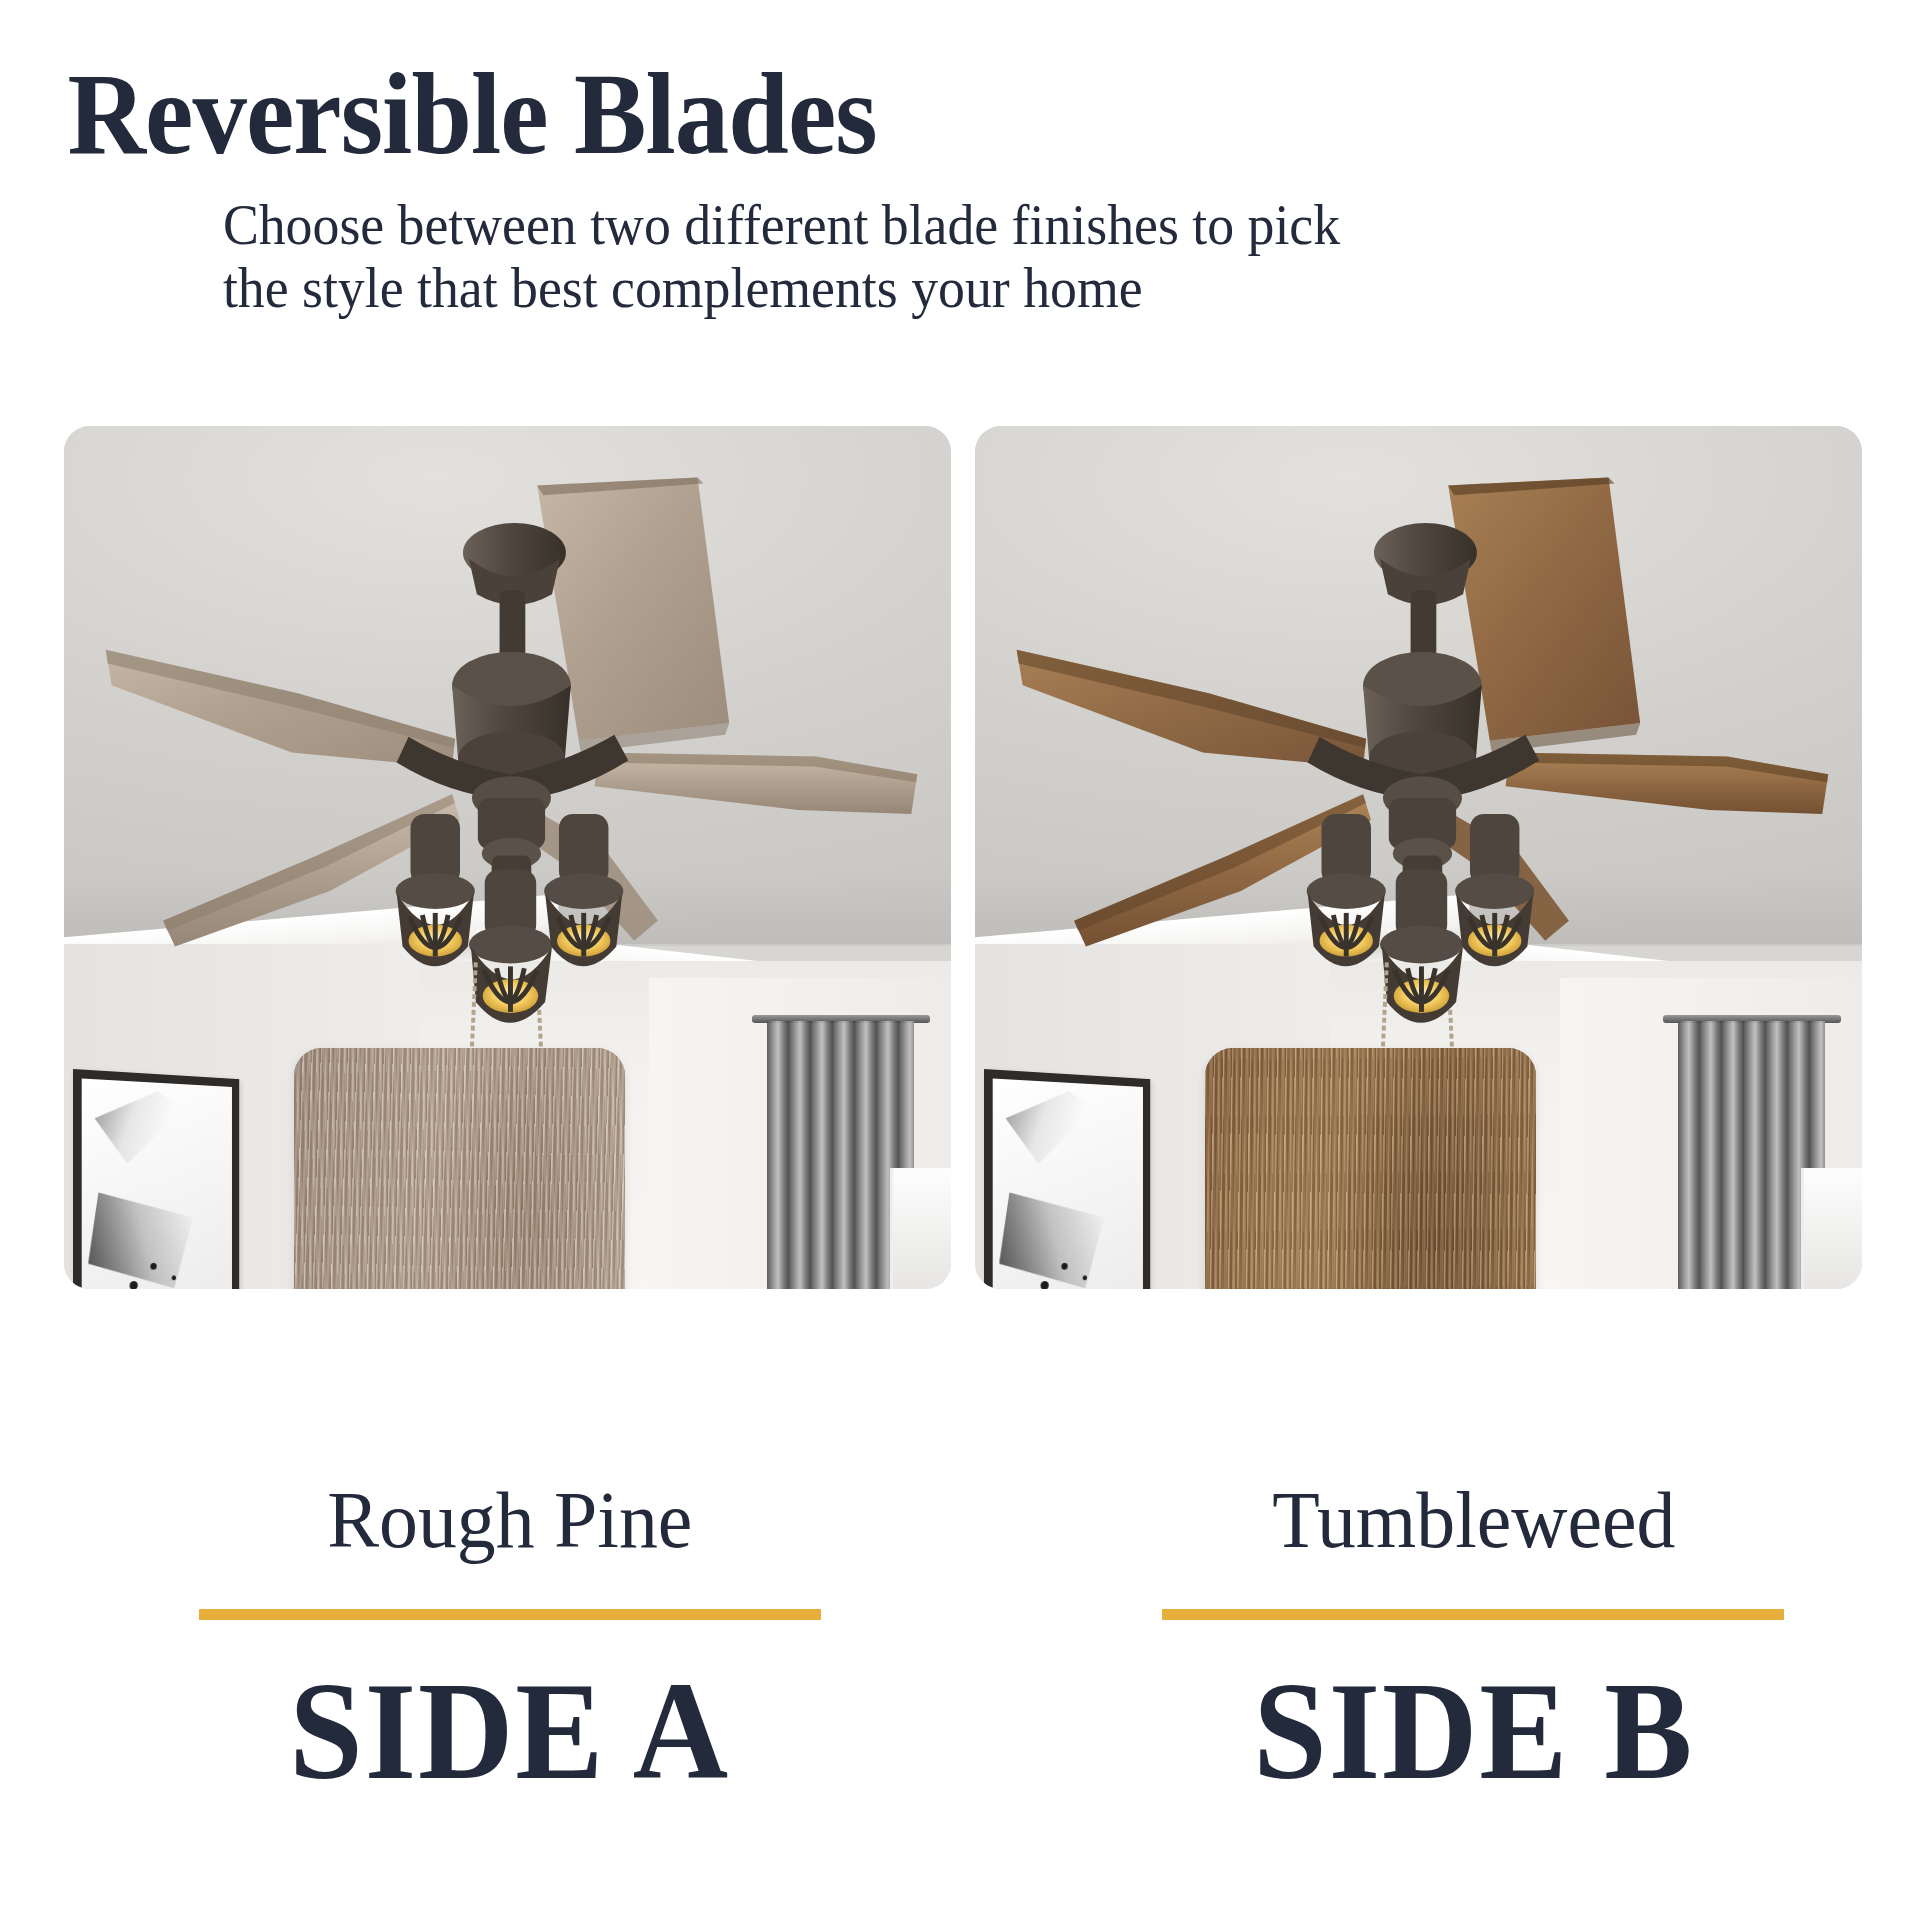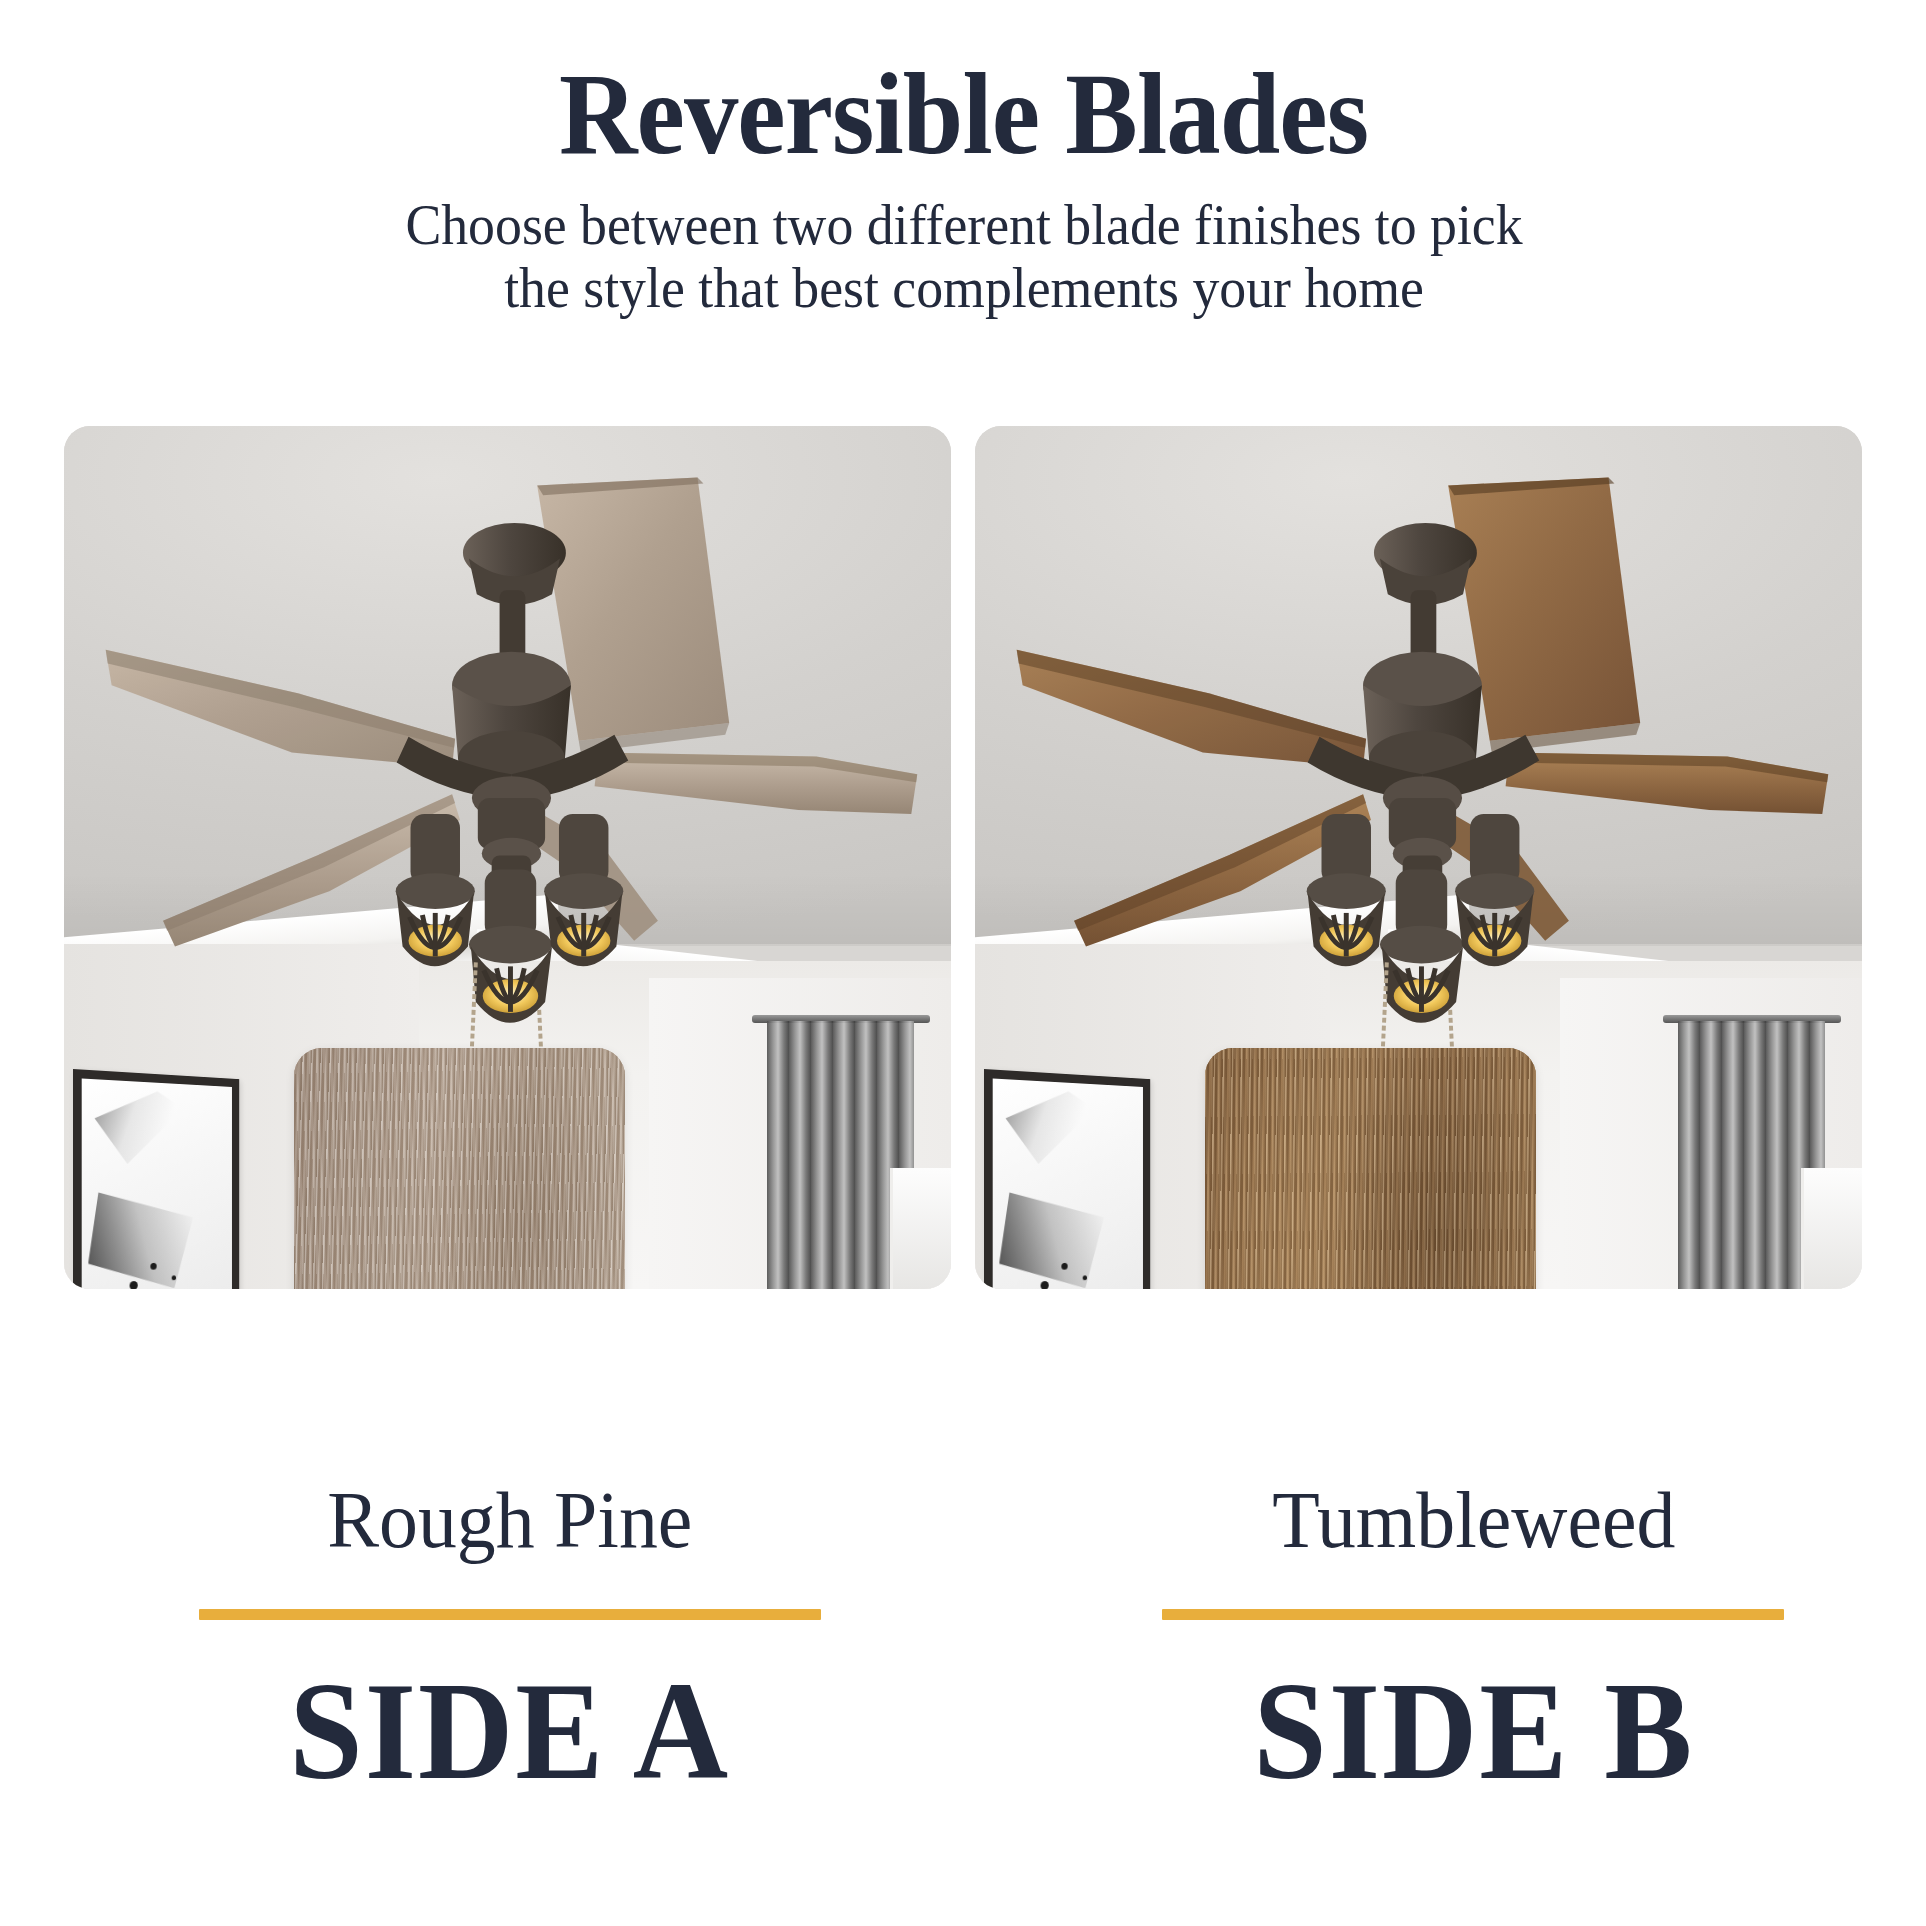--- a/index.html
+++ b/index.html
@@ -6,21 +6,21 @@
   html,body{margin:0;padding:0;background:#ffffff;}
   body{
     width:1927px;height:1927px;
     font-family:"Liberation Serif", serif;
     color:#232A3C;
     overflow:hidden;
     position:relative;
   }
 
   
-  .header{ text-align:center; padding-top:55px; }
+  .header{ text-align:left; padding-top:55px; }
   .page-title{
     font-family:"Liberation Serif", serif;
     font-weight:700;
     font-size:117px;
     line-height:1.0;
     letter-spacing:-1px;
     color:#232A3C;
     transform:scaleX(.93);
     margin:0;
   }

